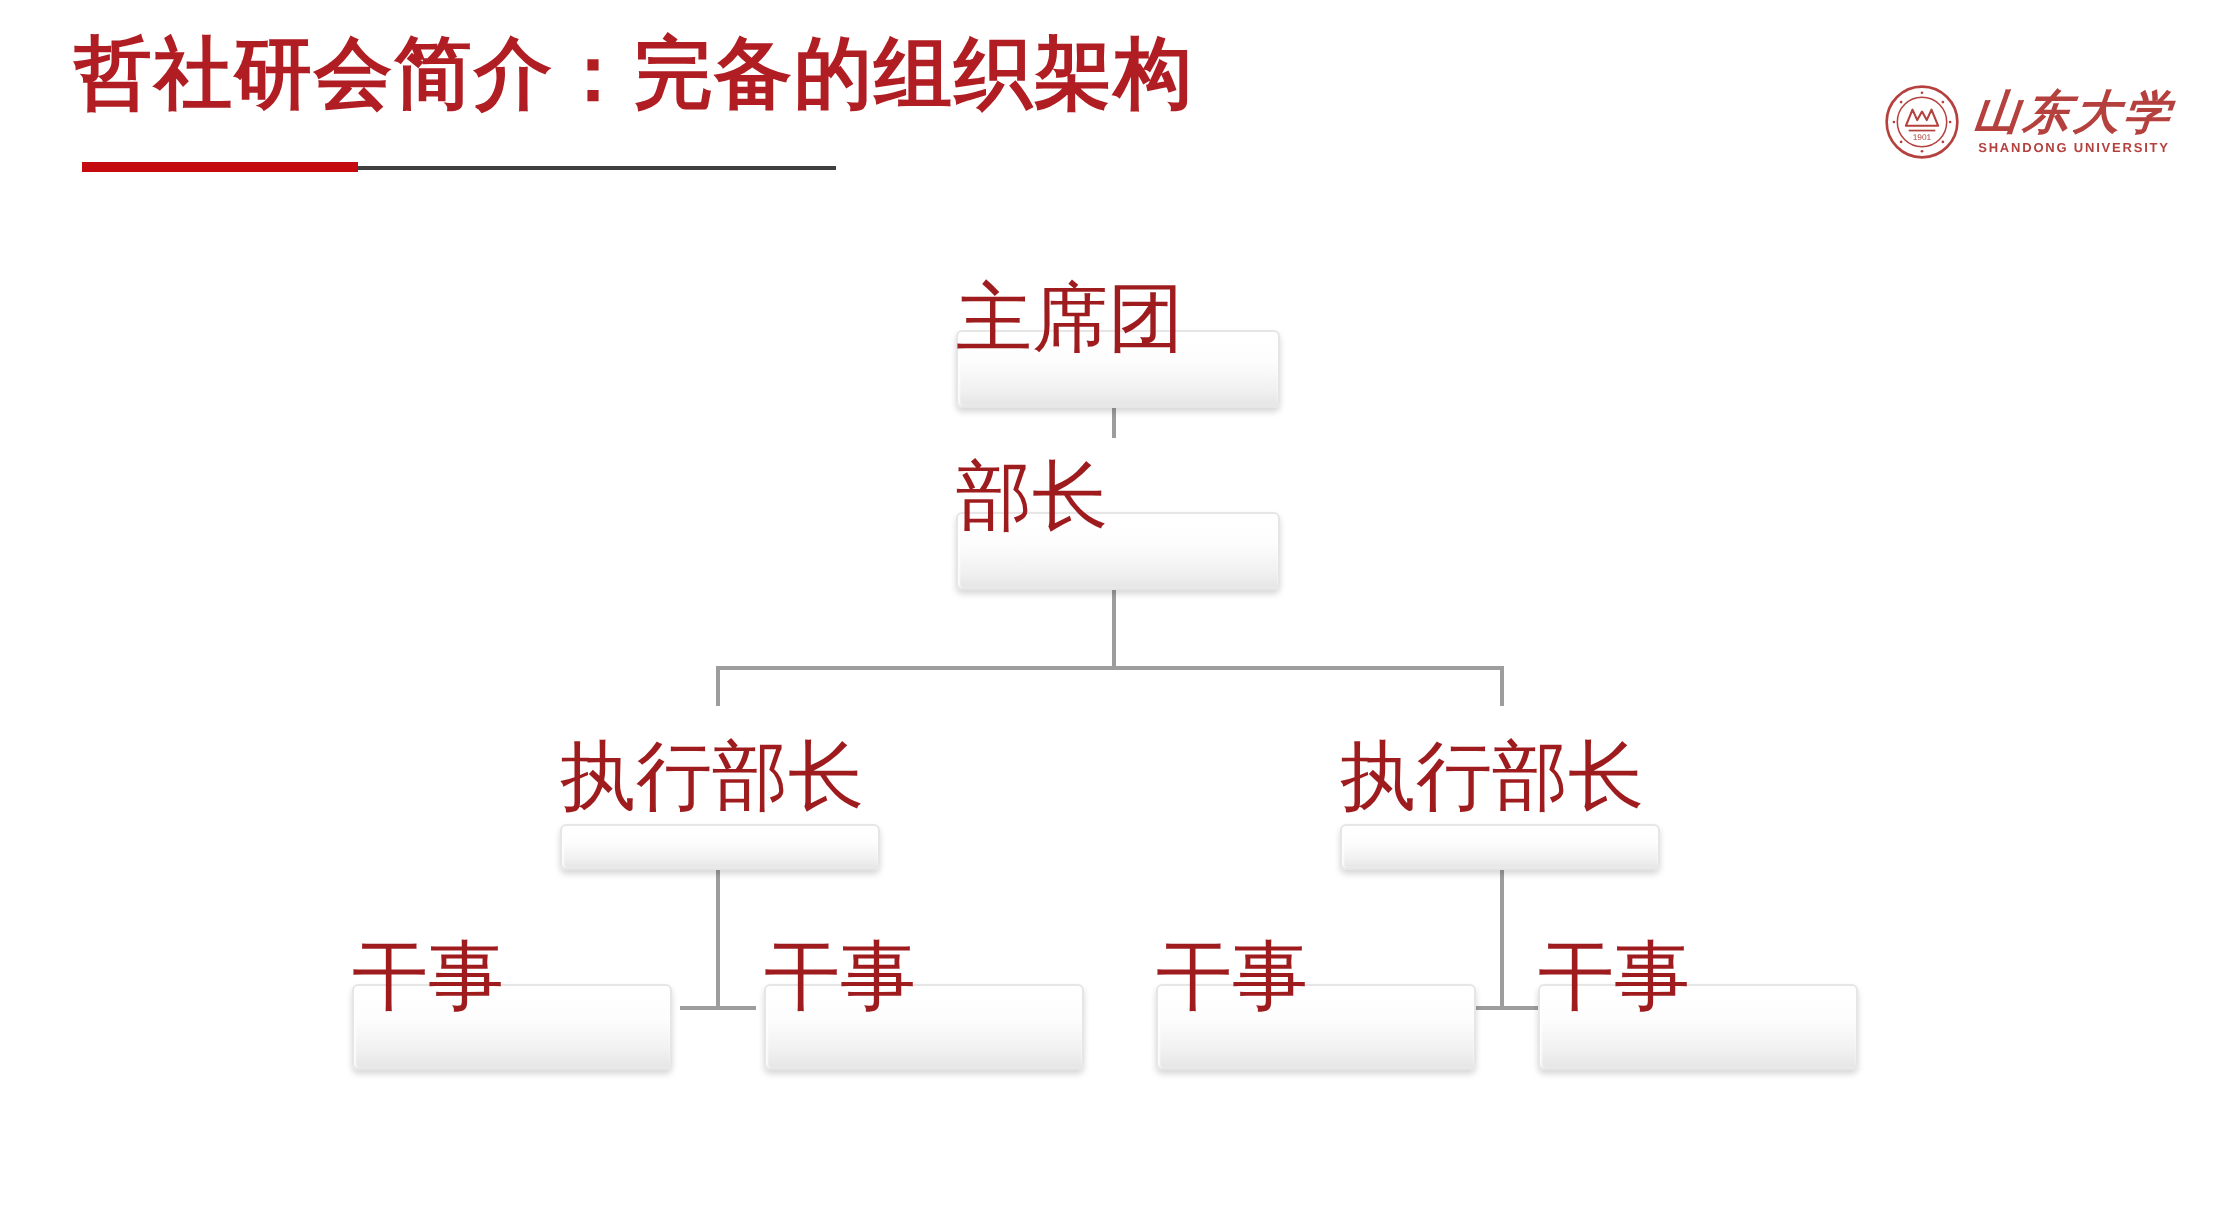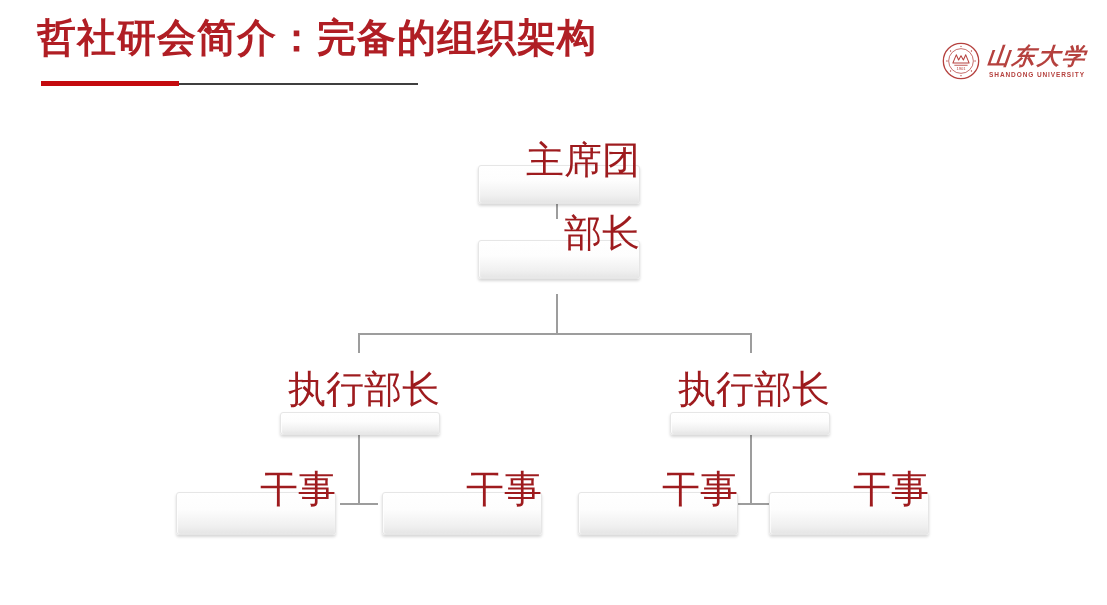--- a/index.html
+++ b/index.html
@@ -31,27 +31,27 @@
   }
   
   .node{position:absolute;}
   .node .box{
     position:absolute;left:0;right:0;z-index:1;border-radius:3px;
     background:linear-gradient(180deg,#ffffff 0%,#fdfdfd 40%,#f0f0f0 80%,#e5e5e5 100%);
     border:1px solid #e6e6e6;
     box-shadow:inset 0 1px 1px #ffffff,inset 1px 0 1px rgba(255,255,255,.8),0 2px 3px rgba(0,0,0,0.16);
   }
   .node .label{
-    position:absolute;left:0;top:0;width:100%;z-index:2;text-align:right;
+    position:absolute;left:0;top:0;width:100%;z-index:2;text-align:left;
     font-family:"Liberation Serif","DejaVu Serif",serif;
     font-size:38px;line-height:42px;color:#9E1B1E;white-space:nowrap;
   }
   .n-presidium{left:478px;top:139px;width:162px;height:65px;}
   .n-presidium .box{top:26px;height:37px;}
-  .n-minister{left:478px;top:212px;width:162px;height:66px;}
+  .n-minister{left:478px;top:228px;width:162px;height:66px;}
   .n-minister .box{top:28px;height:37px;}
   .n-exec-l{left:280px;top:368px;width:160px;height:66px;}
   .n-exec-r{left:670px;top:368px;width:160px;height:66px;}
   .n-exec-l .box,.n-exec-r .box{top:44px;height:21px;}
   .n-staff{top:468px;width:160px;height:66px;}
   .n-staff .box{top:24px;height:41px;}
   .n-staff1{left:176px;} .n-staff2{left:382px;} .n-staff3{left:578px;} .n-staff4{left:769px;}
   .connector{position:absolute;background:#9d9d9d;}
   .c-v1{left:556px;top:203px;width:2px;height:16px;}
   .c-v2{left:556px;top:294px;width:2px;height:40px;}

